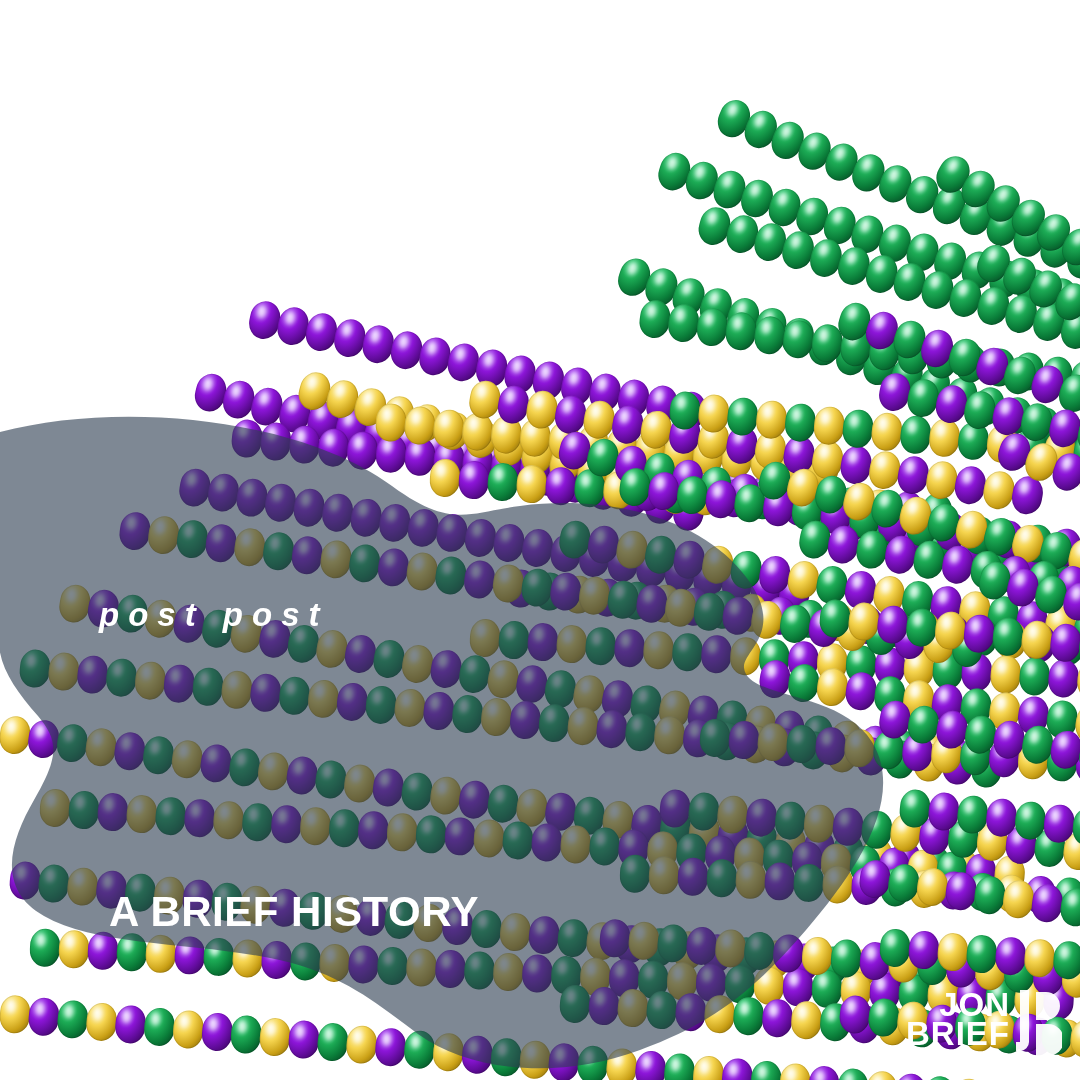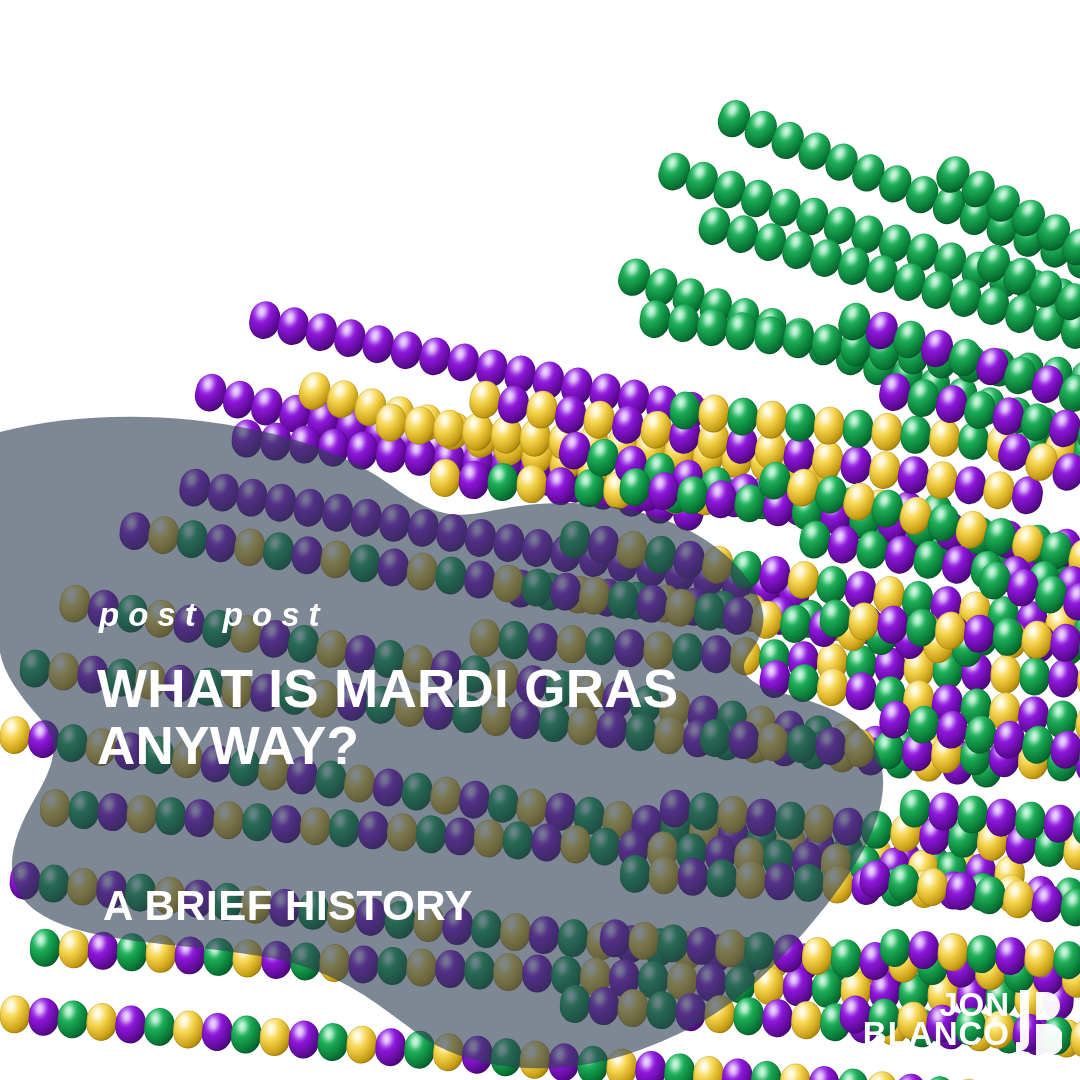--- a/index.html
+++ b/index.html
@@ -26,21 +26,21 @@
   
   .blob{position:absolute;left:0;top:0;width:1080px;height:1080px;pointer-events:none;}
 
   
   .textwrap{position:absolute;left:97px;top:598px;width:720px;}
   .kicker{font-size:33px;font-weight:bold;font-style:italic;color:#ffffff;
           letter-spacing:9px;line-height:1;margin:0 0 30px 2px;}
   .headline{font-size:53px;font-weight:bold;color:#ffffff;line-height:1.07;
             letter-spacing:.3px;margin:0;text-transform:uppercase;}
   .subline{position:absolute;left:97px;top:879px;font-size:42px;font-weight:bold;
-           color:#ffffff;letter-spacing:.5px;text-transform:uppercase;line-height:1;margin:6px;}
+           color:#ffffff;letter-spacing:.5px;text-transform:uppercase;line-height:1;margin:12px;}
 
   
   .logo{position:absolute;right:18px;bottom:18px;display:flex;align-items:flex-start;gap:6px;}
   .logo-words{display:flex;flex-direction:column;align-items:flex-end;line-height:.88;}
   .logo-l1{font-size:33px;font-weight:bold;color:#fff;letter-spacing:1px;}
   .logo-l2{font-size:33px;font-weight:bold;color:#fff;letter-spacing:1px;}
   .logo-mark{position:relative;width:46px;height:70px;margin-bottom:2px;}
 </style>
 </head>
 <body>
@@ -962,32 +962,28 @@
          C 372,1000 340,972 270,958
          C 190,942 96,946 44,916
          C -6,888 12,838 34,800
          C 58,758 60,742 38,716
          C 12,686 -6,660 0,628
          Z" fill="#2E3F52" fill-opacity="0.62"></path>
   </svg>
 
   <div class="textwrap">
     <div class="kicker">post post</div>
-    <h1 class="headline">
-      <span>WHAT IS MARDI GRAS</span><br>
-      <span>ANYWAY?</span>
-    </h1>
   </div>
 
   <div class="subline">A BRIEF HISTORY</div>
 
   <div class="logo">
     <div class="logo-words">
       <span class="logo-l1">JON</span>
-      <span class="logo-l2">BLANCO</span>
+      <span class="logo-l2">BRIEF</span>
     </div>
     <div class="logo-mark">
       <svg viewBox="0 0 46 70" width="46" height="70">
 
         <path d="M4,0 h9 v52 a9,9 0 0 1 -9,9 h-4 v-9 h4 a0,0 0 0 0 0,0 z" fill="#ffffff" opacity=".95"></path>
 
         <path d="M20,2 h10 a14,14 0 0 1 0,28 h-10 z" fill="#ffffff" opacity=".95"></path>
         <path d="M20,34 h12 a16,16 0 0 1 0,32 h-12 z" fill="#ffffff" opacity=".95"></path>
       </svg>
     </div>

